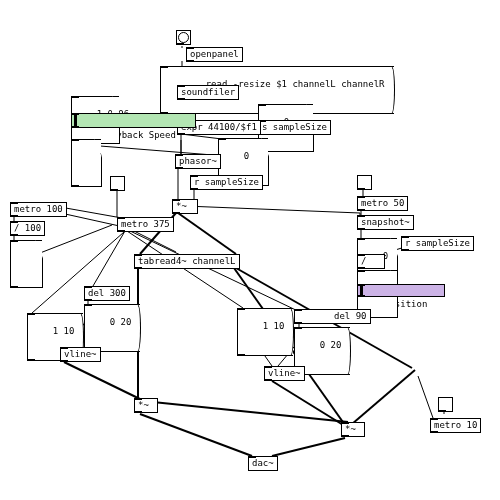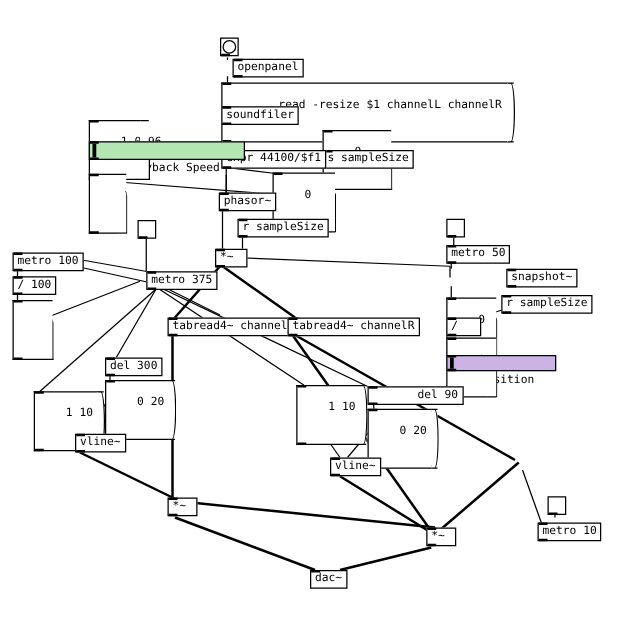--- a/index.html
+++ b/index.html
@@ -305,21 +305,21 @@
       <path d="M444,411 L444,414"></path>
     </g>
   </svg>
 
   <div class="bang" style="left:176px; top:30px;">
     <span class="circ"></span>
   </div>
 
   <div class="node obj out" style="left:170px; top:47px;margin-left:16px;">openpanel</div>
 
-  <div class="node msg out" style="left:177px; top:66px;padding-left:23px;">
+  <div class="node msg out" style="left:160px; top:66px;padding-left:23px;">
     <span>read -resize $1 channelL channelR</span>
     <span class="flag"></span>
   </div>
 
   <div class="node obj out" style="left:177px; top:85px;">soundfiler</div>
 
   <div class="node num out" style="left:258px; top:104px; width:55px;">
     <span>0</span>
     <span class="corner"></span>
   </div>
@@ -365,21 +365,21 @@
   </div>
 
   <div class="toggle" style="left:110px; top:176px;"></div>
 
   <div class="node obj out" style="left:117px; top:217px;">metro 375</div>
 
   <div class="toggle" style="left:357px; top:175px;"></div>
 
   <div class="node obj out" style="left:357px; top:196px;">metro 50</div>
 
-  <div class="node obj out" style="left:357px; top:215px;margin-left:48px;">snapshot~</div>
+  <div class="node obj out" style="left:357px; top:215px;">snapshot~</div>
 
   <div class="node num out" style="left:357px; top:238px; width:40px;">
     <span>0</span>
     <span class="corner"></span>
   </div>
 
   <div class="node obj out" style="left:401px; top:236px;">r sampleSize</div>
 
   <div class="node obj out" style="left:357px; top:254px; width:28px;">/</div>
 
@@ -389,21 +389,20 @@
   </div>
 
   <div class="hsl" style="left:357px; top:284px; width:88px; height:13px; background:#ccb3e6;">
     <span class="knob"></span>
   </div>
 
   <div class="comment" style="left:384px; top:299px;">Position</div>
 
   <div class="node obj out" style="left:134px; top:254px;">tabread4~ channelL</div>
 
-  <div class="node obj out" style="left:230px; top:254px;">tabread4~ channelR</div>
 
   <div class="node obj out" style="left:84px; top:286px;">del 300</div>
 
   <div class="node msg out" style="left:84px; top:304px;">
     <span>0 20</span>
     <span class="flag"></span>
   </div>
 
   <div class="node msg out" style="left:27px; top:313px;">
     <span>1 10</span>

